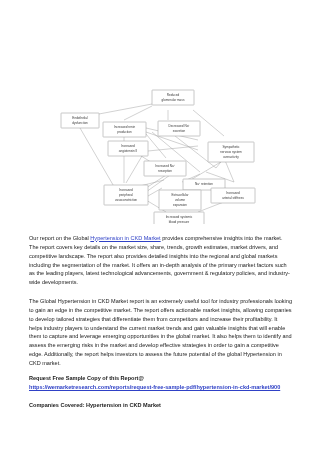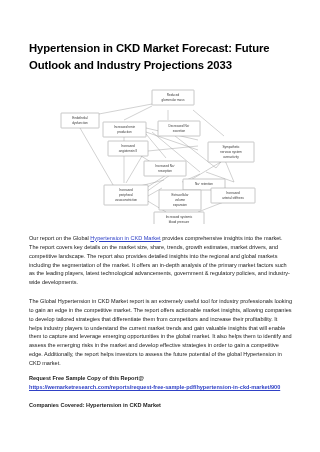--- a/index.html
+++ b/index.html
@@ -102,21 +102,20 @@
     color: #2f41c6;
     text-decoration: underline;
     font-weight: normal;
   }
 </style>
 </head>
 <body>
 
 <div class="page">
 
-  <h1 class="doc-title">Hypertension in CKD Market Forecast: Future Outlook and Industry Projections 2033</h1>
 
   <div class="figure">
     <svg viewBox="0 0 266 140" xmlns="http://www.w3.org/2000/svg">
 
       <g>
         <path class="fig-line" d="M124,20 L55,33"></path>
         <path class="fig-line" d="M124,22 L96,36"></path>
         <path class="fig-line" d="M140,26 L140,36"></path>
         <path class="fig-line" d="M165,26 L196,52"></path>
         <path class="fig-line" d="M96,46 L96,58"></path>

